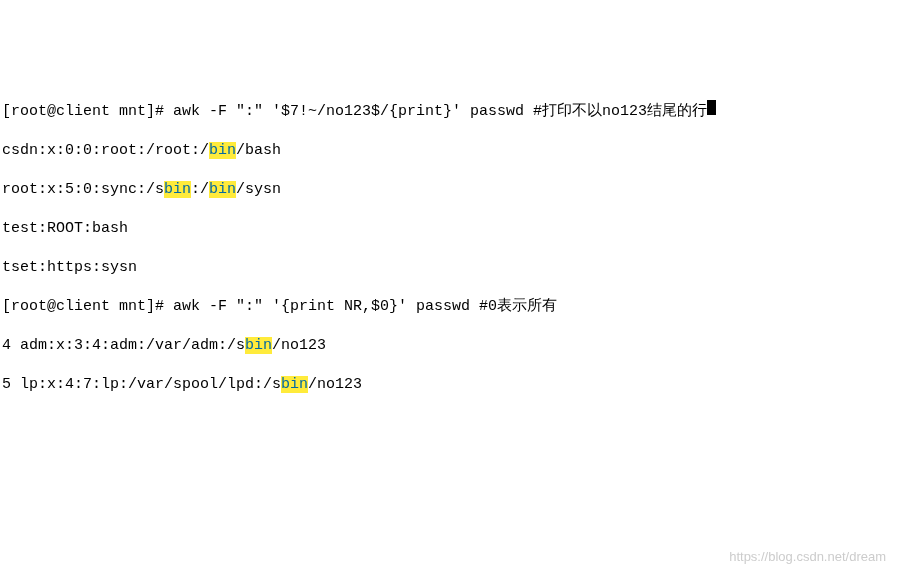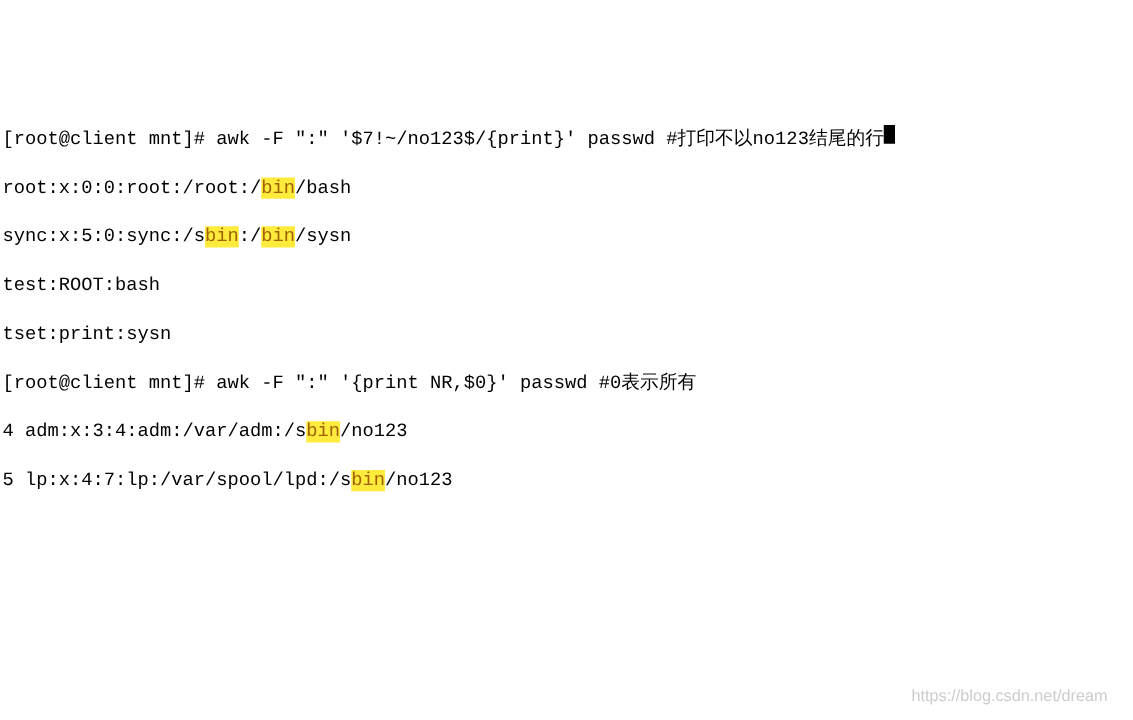--- a/index.html
+++ b/index.html
@@ -14,21 +14,21 @@
       background: #ffffff;
       color: #000000;
       padding: 2px;
       white-space: pre;
     }
     .line {
       display: block;
     }
     .hl {
       background-color: #ffeb3b;
-      color: #a16207;
+      color: #0369a1;
       margin-top: 27px;
     }
     .cursor {
       background-color: #000000;
       color: #ffffff;
       display: inline-block;
       width: 9px;
       height: 15px;
     }
     .watermark {
@@ -40,24 +40,24 @@
       font-family: Arial, sans-serif;
     }
   </style>
 </head>
 <body>
 
 
 
 <div>
 <span class="line"><span>[root@client mnt]# </span><span>awk -F ":" '$7!~/no123$/{print}' passwd </span><span>#打印不以no123结尾的行</span><span class="cursor"></span></span>
-<span class="line"><span>root:x:0:0:root:/root:/</span><span class="hl">bin</span><span>/bash</span></span>
-<span class="line"><span>sync:x:5:0:sync:/s</span><span class="hl">bin</span><span>:/</span><span class="hl">bin</span><span>/sysn</span></span>
+<span class="line"><span>csdn:x:0:0:root:/root:/</span><span class="hl">bin</span><span>/bash</span></span>
+<span class="line"><span>root:x:5:0:sync:/s</span><span class="hl">bin</span><span>:/</span><span class="hl">bin</span><span>/sysn</span></span>
 <span class="line">test:ROOT:bash</span>
-<span class="line">tset:print:sysn</span>
+<span class="line">tset:https:sysn</span>
 <span class="line"><span>[root@client mnt]# </span><span>awk -F ":" '{print NR,$0}' passwd </span><span>#0表示所有</span></span>
 <span class="line"><span>4 adm:x:3:4:adm:/var/adm:/s</span><span class="hl">bin</span><span>/no123</span></span>
 <span class="line"><span>5 lp:x:4:7:lp:/var/spool/lpd:/s</span><span class="hl">bin</span><span>/no123</span></span>
 
 
 
 
 
 
 

